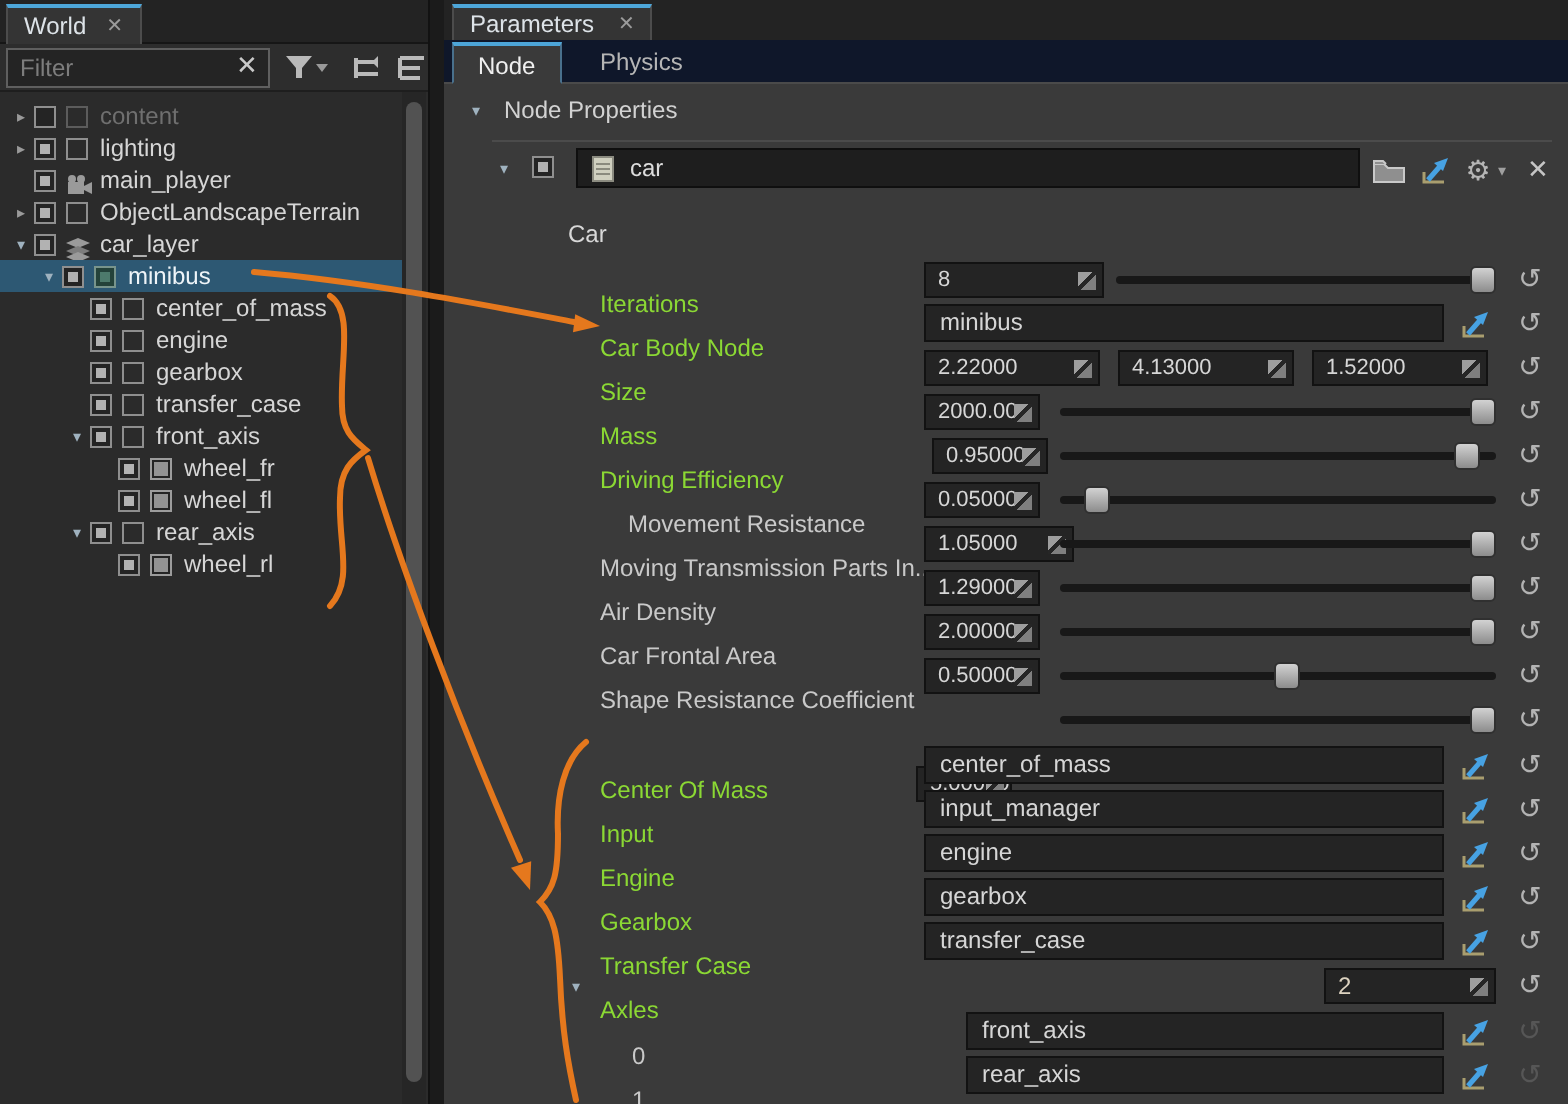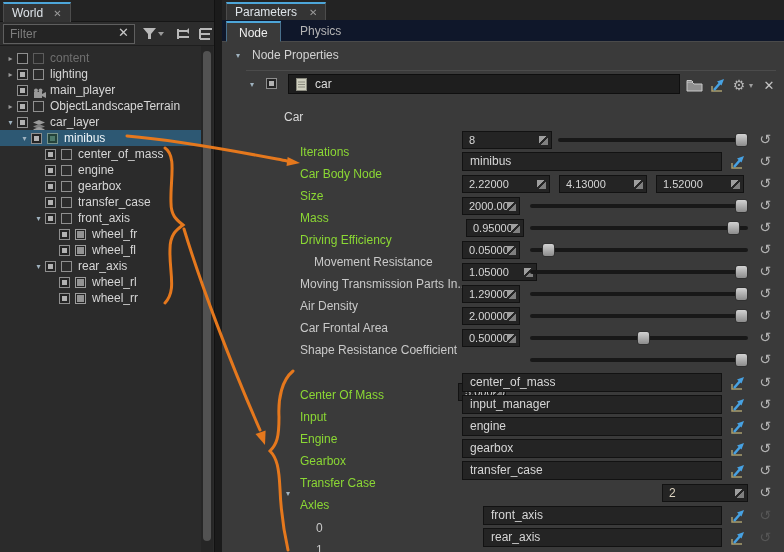--- a/index.html
+++ b/index.html
@@ -213,26 +213,20 @@
         <span class="cb on"></span>
         <span class="nicon box"></span>
         <span class="tlabel">rear_axis</span>
       </div>
       <div class="trow lvl3">
         <span class="tw"></span>
         <span class="cb on"></span>
         <span class="nicon boxfill"></span>
         <span class="tlabel">wheel_rl</span>
       </div>
-      <div class="trow lvl3">
-        <span class="tw"></span>
-        <span class="cb on"></span>
-        <span class="nicon boxfill"></span>
-        <span class="tlabel">wheel_rr</span>
-      </div>
     </div>
     <div id="vscroll">
         <div id="vthumb"></div>
       </div>
   </div>
 
   <div id="right">
     <div id="rtabbar">
       <div id="rtab">
         <span>Parameters</span>

